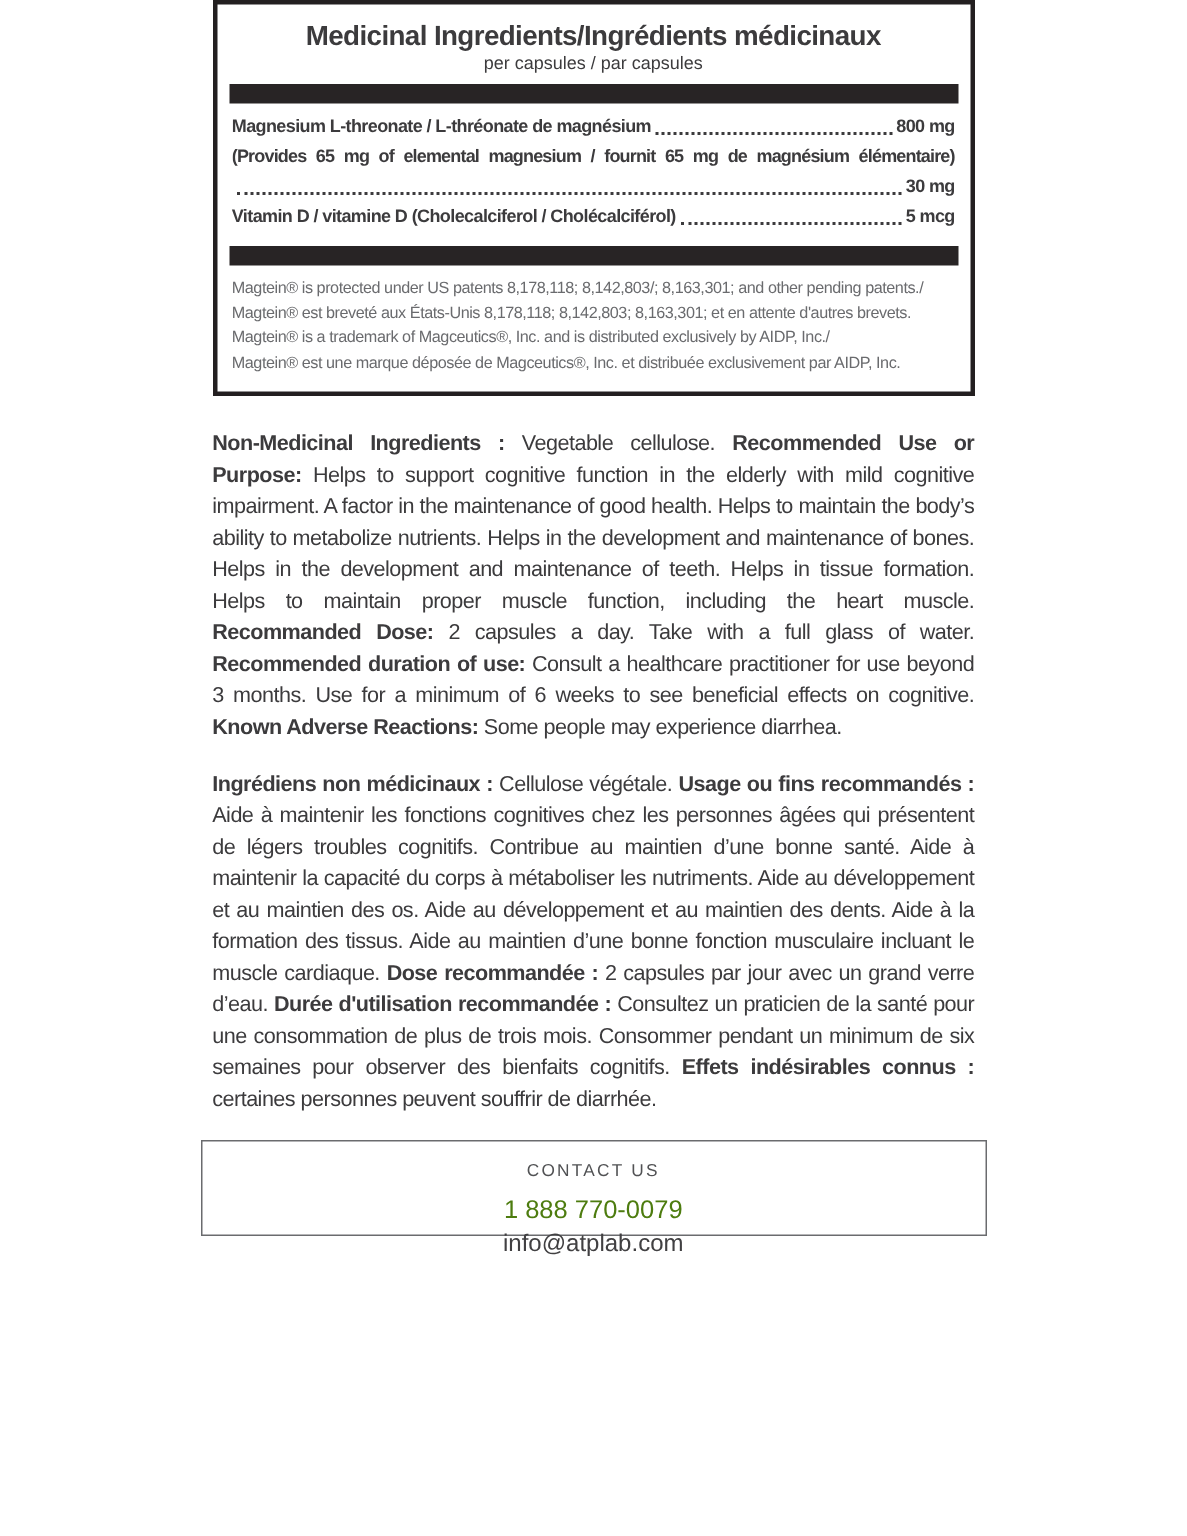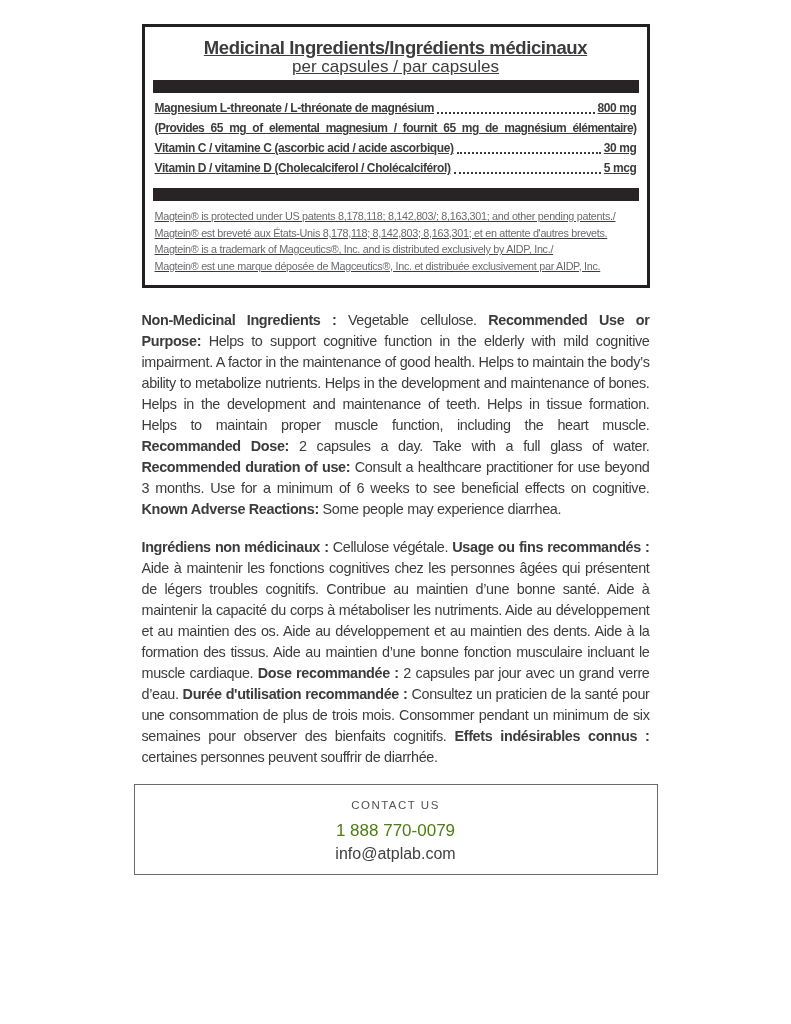--- a/index.html
+++ b/index.html
@@ -18,24 +18,24 @@
   .page{width:791px;height:1024px;position:relative;}
   .col{width:508px;margin:0 auto;}
 
   
   .logo{margin-top:34px;text-align:center;font-size:47px;font-weight:bold;
         letter-spacing:-2px;line-height:50px;}
   .logo .atp{color:var(--logo-orange);}
   .logo .lab{color:var(--logo-gray);}
 
   
-  .panel{margin-top:24px;border:3px solid #231F20;padding:7px 8px 8px;text-decoration:underline;}
+  .panel{margin-top:0;border:3px solid #231F20;padding:7px 8px 8px;}
   .panel-title{text-align:center;font-weight:bold;font-size:18.5px;
                letter-spacing:-0.4px;line-height:22px;margin-top:3px;}
-  .panel-sub{text-align:center;font-size:17px;line-height:15px;}
+  .panel-sub{text-align:center;font-size:12px;line-height:15px;}
   .bar{height:13px;background:var(--bar);margin-top:6px;}
   .ing-rows{padding:5px 2px 4px;font-weight:bold;font-size:12px;
             line-height:20px;letter-spacing:-0.4px;}
   .ing-row{display:flex;align-items:baseline;}
   .ing-name{white-space:nowrap;}
   .leader{flex:1;border-bottom:2px dotted var(--ink);margin:0 3px;
           align-self:flex-end;margin-bottom:4px;min-width:10px;}
   .ing-amt{white-space:nowrap;}
   .ing-note{letter-spacing:-0.55px;text-align:justify;text-align-last:justify;
             white-space:nowrap;overflow:hidden;}
@@ -44,21 +44,21 @@
   .patent-line{white-space:nowrap;}
 
   
   .para{margin-top:22px;text-align:justify;font-size:14.4px;line-height:21px;
         letter-spacing:-0.35px;color:var(--ink);}
   .para .bold{font-weight:bold;margin-top:44px;}
   .para-fr{margin-top:17px;}
 
   
   .contact{width:524px;margin:16px auto 0;border:1px solid #6A6B6E;
-           height:91px;text-align:center;padding-top:13px;}
+           height:64px;text-align:center;padding-top:13px;}
   .contact-heading{font-size:11.5px;letter-spacing:1.5px;color:#515254;
                    line-height:14px;}
   .contact-phone{font-size:17px;color:#4d7c0f;margin-top:9px;line-height:20px;}
   .contact-email{font-size:16px;color:#414042;margin-top:3px;line-height:19px;}
 </style>
 </head>
 <body>
 
 <div class="page">
 
@@ -72,21 +72,20 @@
       <div class="bar"></div>
 
       <div class="ing-rows">
         <div class="ing-row">
           <span class="ing-name">Magnesium L-threonate / L-thréonate de magnésium</span>
           <span class="leader"></span>
           <span class="ing-amt">800 mg</span>
         </div>
         <div class="ing-note">(Provides 65 mg of elemental magnesium / fournit 65 mg de magnésium élémentaire)</div>
         <div class="ing-row">
-          <span class="ing-name">Vitamin C / vitamine C (ascorbic acid / acide ascorbique)</span>
           <span class="leader"></span>
           <span class="ing-amt">30 mg</span>
         </div>
         <div class="ing-row">
           <span class="ing-name">Vitamin D / vitamine D  (Cholecalciferol / Cholécalciférol)</span>
           <span class="leader"></span>
           <span class="ing-amt">5 mcg</span>
         </div>
       </div>
 

